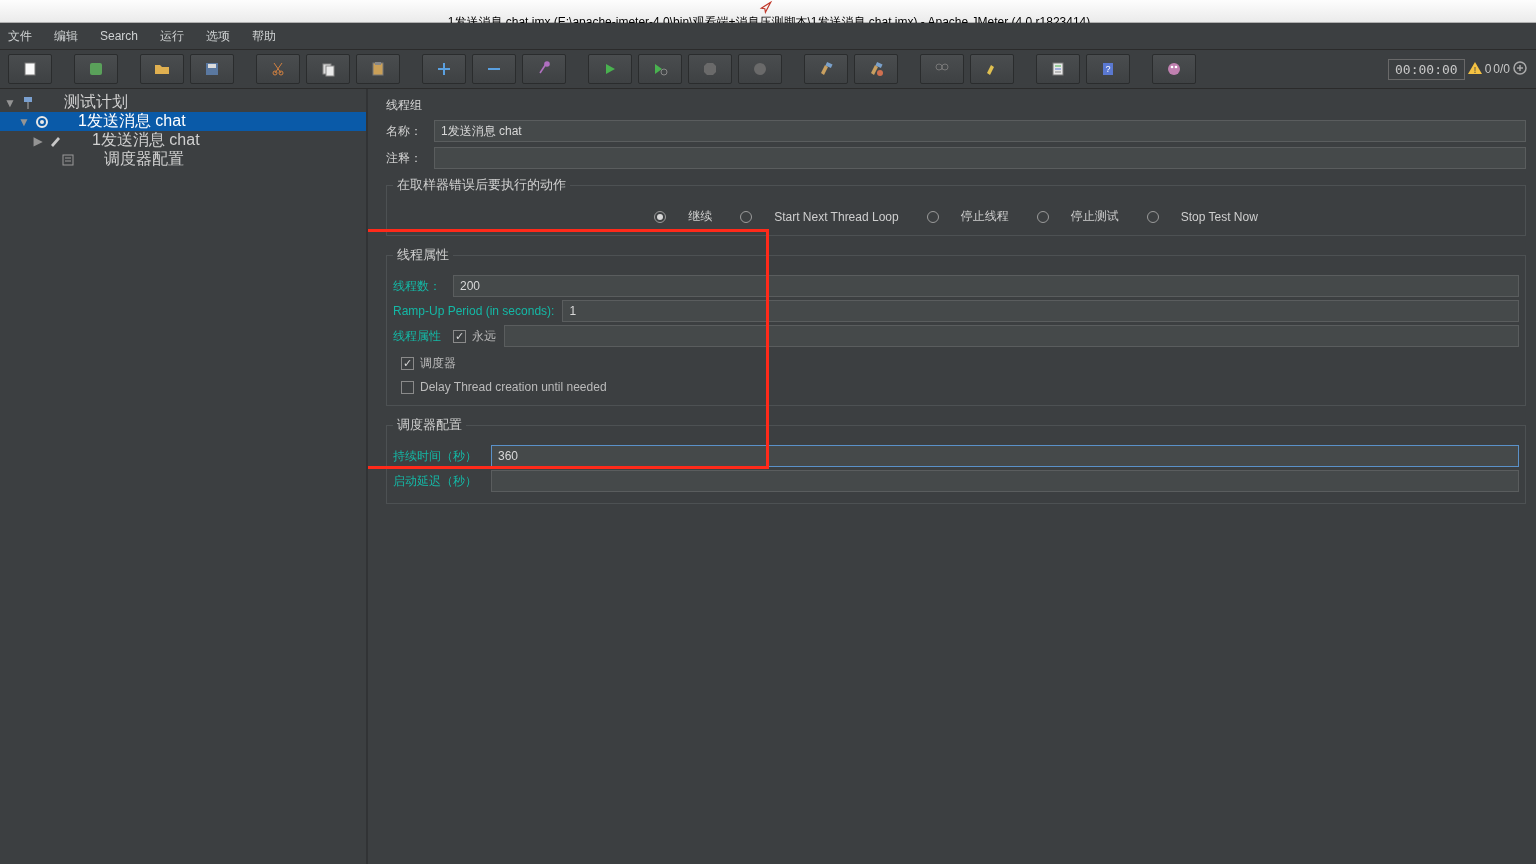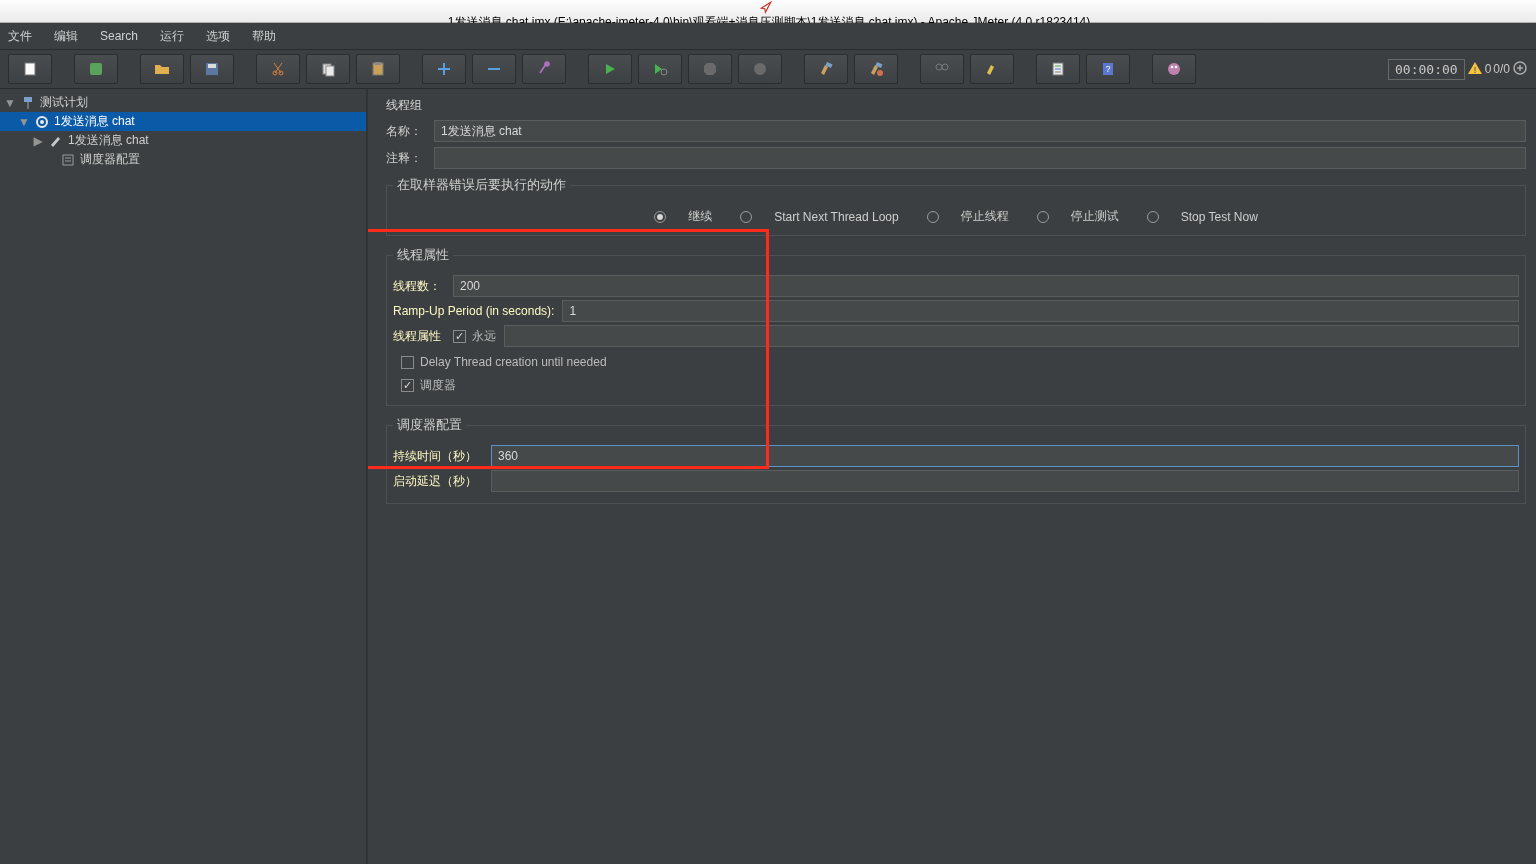--- a/index.html
+++ b/index.html
@@ -102,21 +102,21 @@
 .tree-row {
   display:flex; align-items:center;
   height: 19px;
   padding-right:6px;
   color:#d0d0d0;
   white-space: nowrap;
 }
 .tree-row.sel { background:#0a5aa8; color:#fff; }
 .tw { display:inline-block; width:12px; text-align:center; color:#949494;}
 .ticon { width:16px; height:16px; margin:0 4px; display:inline-flex; align-items:center; justify-content:center;}
-.tree-label { font-size:12px; }
+.tree-label { font-size:16px;margin-left:24px; }
 
 .content {
   flex:1;
   display:flex;
   flex-direction:column;
   padding: 8px 10px 4px 18px;
   overflow:hidden;
   position: relative;
 }
 .panel-title {
@@ -173,21 +173,21 @@
 .rdot.on::after{
   content:""; width:6px; height:6px; border-radius:50%; background:#d8d8d8;
 }
 
 .prop-row {
   display:flex;
   align-items:center;
   margin:3px 0;
 }
 .prop-row .plabel {
-  color:#fef9c3;
+  color:#14b8a6;
   margin-right:8px;
 }
 .chk {
   width:13px; height:13px;
   border:1px solid #8a8a8a;
   background:#3c3f41;
   display:inline-flex; align-items:center; justify-content:center;
   margin-right:6px;
 }
 .chk.on::after{
@@ -493,27 +493,27 @@
         <input class="txt" value="1" style="">
       </div>
       <div class="prop-row">
         <span class="plabel" style="width:52px">线程属性</span>
         <span class="chk on"></span>
         <span>永远</span>
         <input class="txt" style="margin-left: 8px;">
       </div>
       <div class="prop-row" style="margin-top:8px">
         <span style="width:8px"></span>
+        <span class="chk on"></span>
+        <span>调度器</span>
+      </div>
+      <div class="prop-row" style="margin-top:8px">
+        <span style="width:8px"></span>
         <span class="chk"></span>
         <span>Delay Thread creation until needed</span>
-      </div>
-      <div class="prop-row" style="margin-top:8px">
-        <span style="width:8px"></span>
-        <span class="chk on"></span>
-        <span>调度器</span>
       </div>
     </fieldset>
 
     <fieldset style="margin-top:10px">
       <legend>调度器配置</legend>
       <div class="prop-row">
         <span class="plabel" style="width:90px">持续时间（秒）</span>
         <input class="txt focus-input" value="360" style="">
       </div>
       <div class="prop-row">

